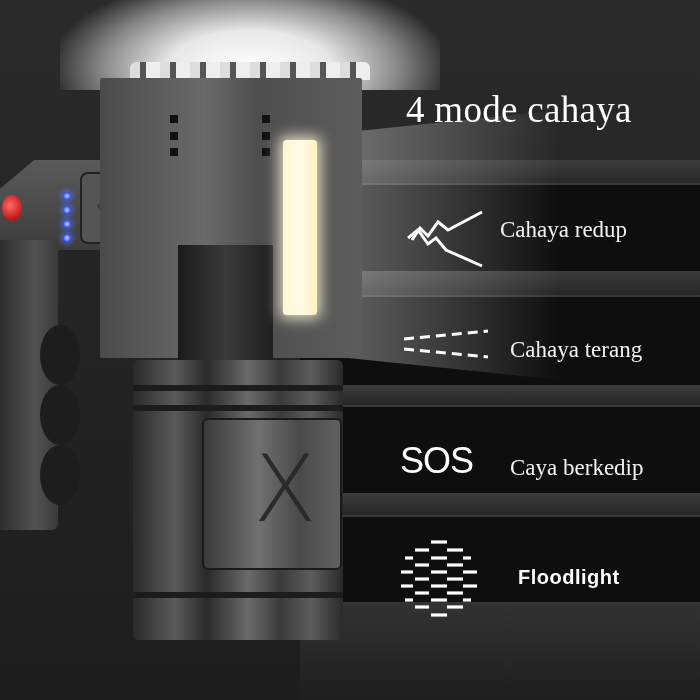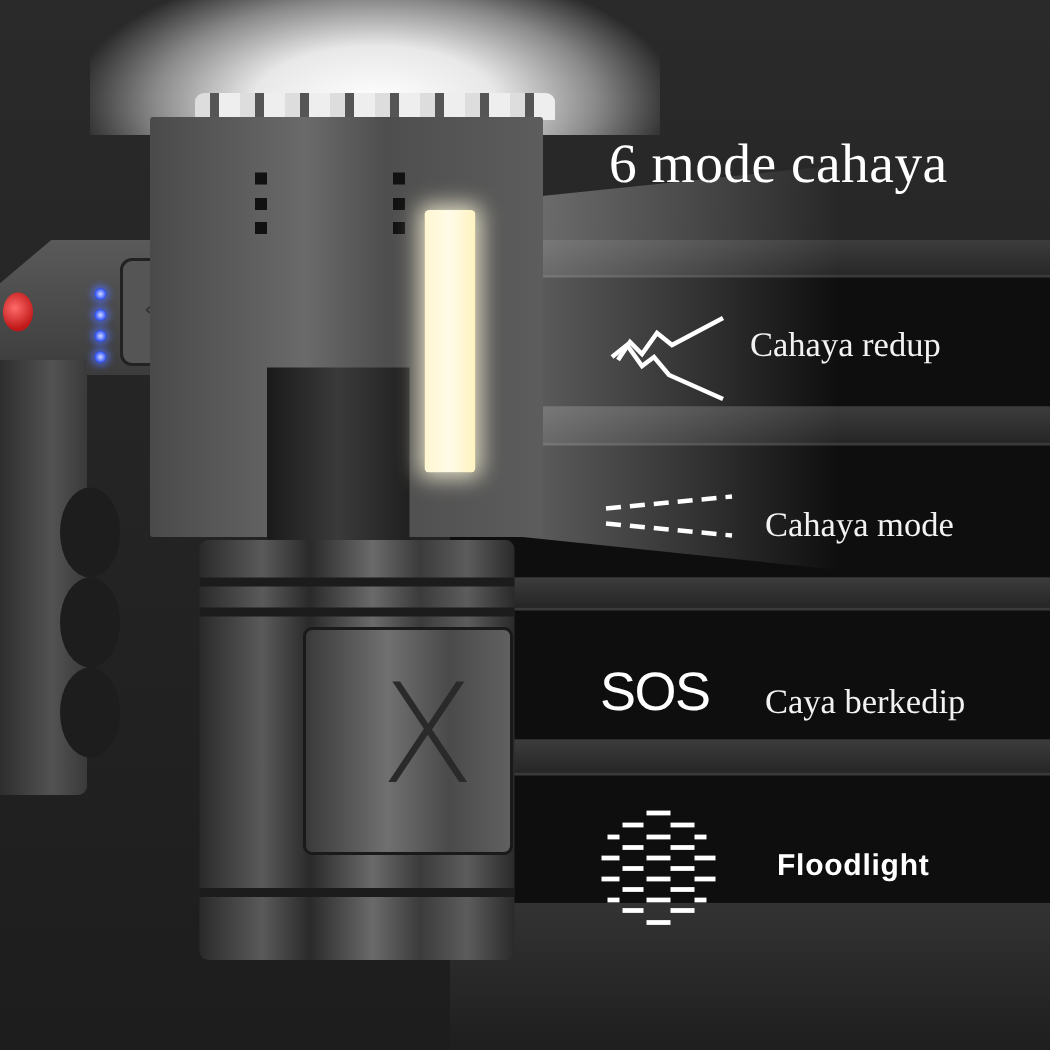--- a/index.html
+++ b/index.html
@@ -86,33 +86,33 @@
   <div class="cob"></div>
 
   <div class="body"></div>
   <div class="body-ring" style="top:385px;"></div>
   <div class="body-ring" style="top:405px;"></div>
   <div class="body-ring" style="top:592px;"></div>
   <div class="body-window"></div>
   <div class="x-mark">X</div>
 </div>
 
-<div class="title">6 mode cahaya</div>
+<div class="title">4 mode cahaya</div>
 
 <svg style="left:400px;top:198px;" width="90" height="60" viewBox="0 0 90 60">
   <polyline points="12,42 20,30 28,38 38,24 48,32 82,14" fill="none" stroke="#fff" stroke-width="3"></polyline>
   <polyline points="8,50 18,42 28,56 36,50 46,62 82,78" fill="none" stroke="#fff" stroke-width="3" transform="translate(0,-10)"></polyline>
 </svg>
 <div class="mode-label" style="left:500px;top:217px;">Cahaya redup</div>
 
 <svg style="left:400px;top:325px;" width="90" height="40" viewBox="0 0 90 40">
   <line x1="4" y1="14" x2="88" y2="6" stroke="#fff" stroke-width="3" stroke-dasharray="10,6"></line>
   <line x1="4" y1="24" x2="88" y2="32" stroke="#fff" stroke-width="3" stroke-dasharray="10,6"></line>
 </svg>
-<div class="mode-label" style="left:510px;top:337px;">Cahaya mode</div>
+<div class="mode-label" style="left:510px;top:337px;">Cahaya terang</div>
 
 <div class="sos">SOS</div>
 <div class="mode-label" style="left:510px;top:455px;">Caya berkedip</div>
 
 <svg style="left:401px;top:540px;" width="84" height="80" viewBox="0 0 84 80">
   <g stroke="#fff" stroke-width="3.2">
     <line x1="30" y1="2" x2="46" y2="2"></line>
     <line x1="14" y1="10" x2="28" y2="10"></line>
       <line x1="46" y1="10" x2="62" y2="10"></line>
     <line x1="4" y1="18" x2="12" y2="18"></line>

